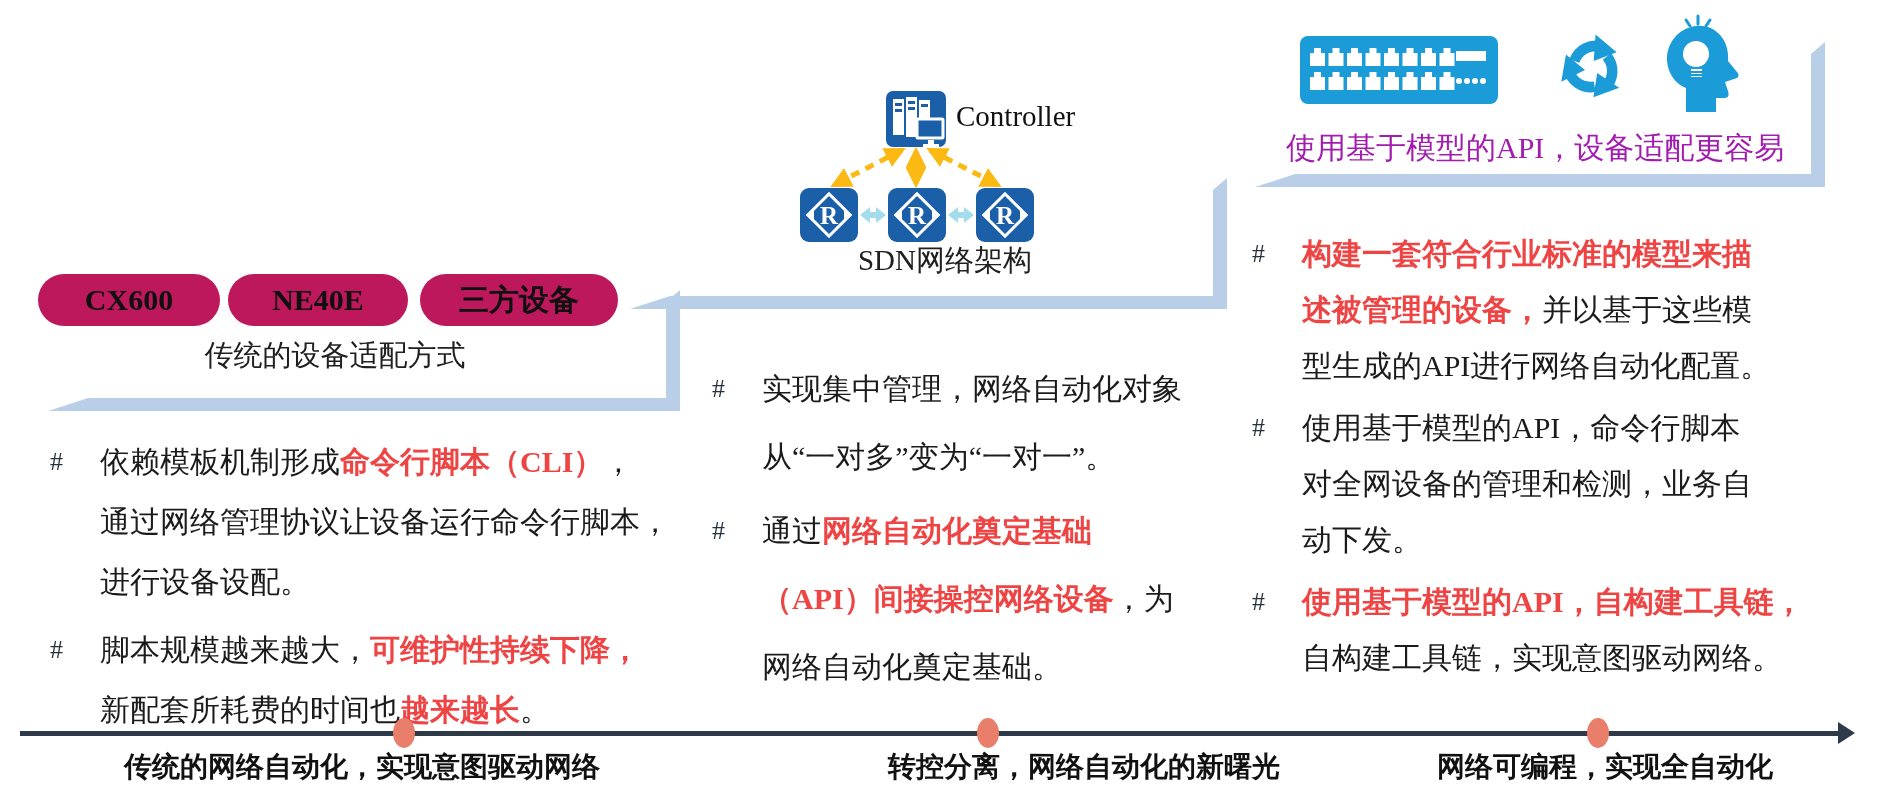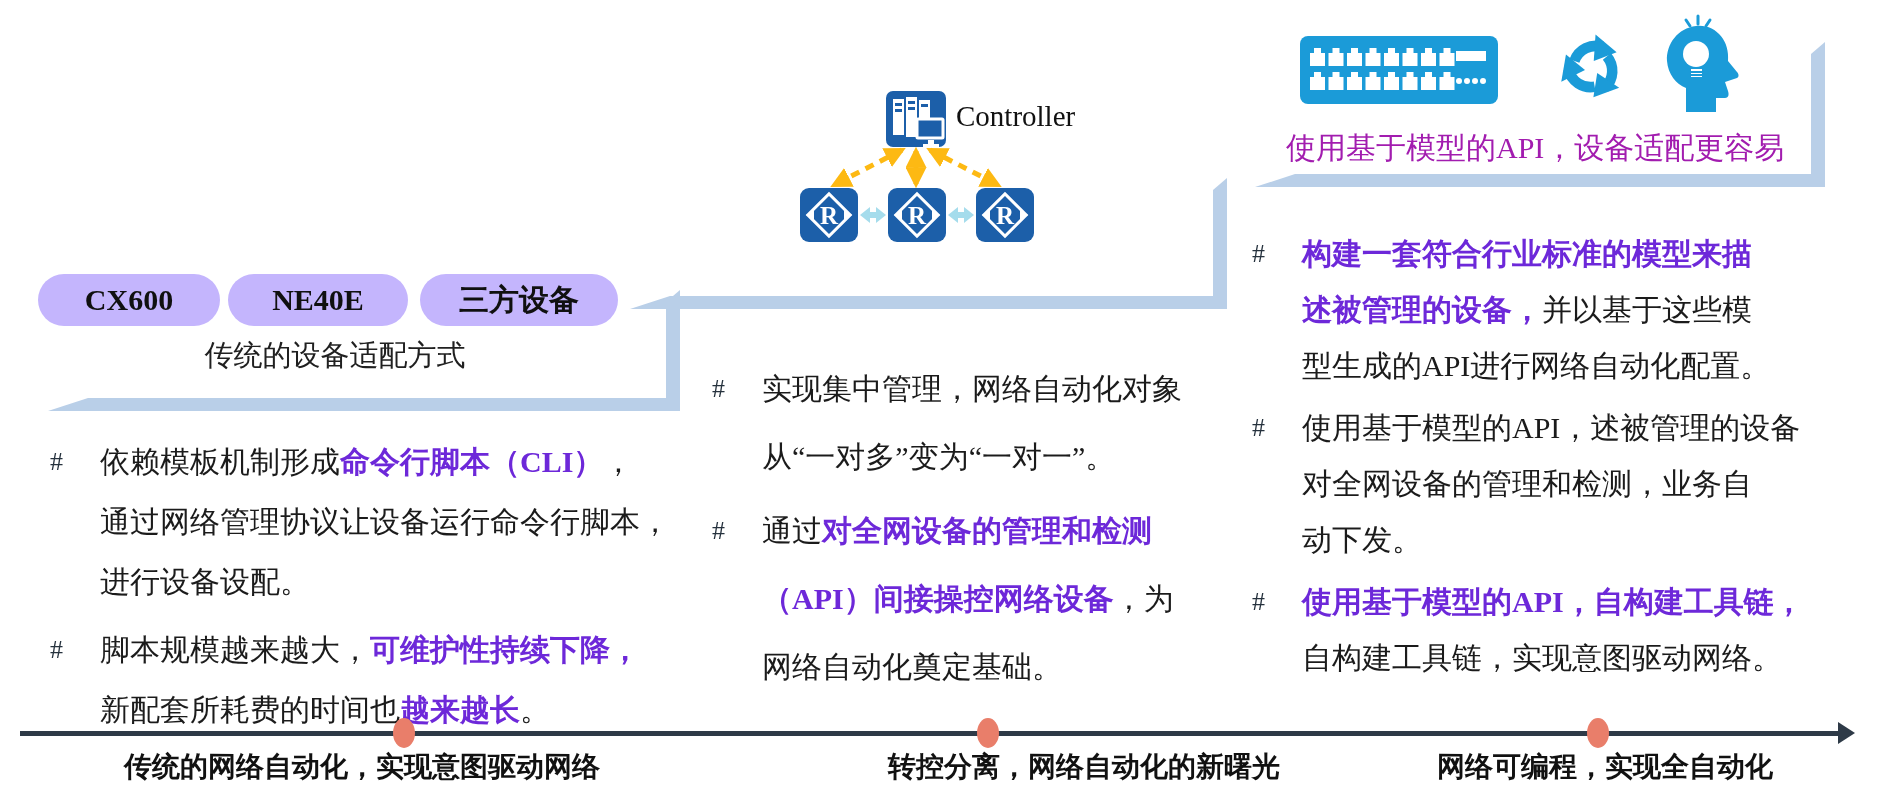--- a/index.html
+++ b/index.html
@@ -1,32 +1,32 @@
 <!DOCTYPE html>
 <html><head>
 <meta charset="utf-8">
 <style>
   html,body{margin:0;padding:0;background:#fff;}
   .canvas{position:relative;width:1885px;height:801px;background:#ffffff;overflow:hidden;
           font-family:"Liberation Serif","DejaVu Serif",sans-serif;color:#1b1b1b;}
   .abs{position:absolute;}
   svg{position:absolute;display:block;}
   
-  .pill{position:absolute;height:52px;border-radius:26px;background:#c4b5fd;text-align:center;
+  .pill{position:absolute;height:52px;border-radius:26px;background:#be185d;text-align:center;
         line-height:52px;font-size:30px;font-weight:700;color:#101010;}
   
   .caption{position:absolute;font-size:29px;color:#202020;text-align:center;white-space:nowrap;}
   .headline{position:absolute;font-size:30px;color:#a21caf;white-space:nowrap;}
   .ctrl-label{position:absolute;font-size:29px;font-weight:400;color:#111;white-space:nowrap;}
   
   .bullets{position:absolute;}
   .bullet{display:flex;align-items:flex-start;}
   .marker{width:50px;flex:none;font-size:26px;color:#26323e;}
   .line{white-space:nowrap;font-size:30px;}
-  .b{font-weight:700;color:#6d28d9;}
+  .b{font-weight:700;color:#ef4444;}
   .lh60 .line,.lh60 .marker{line-height:60px;}
   .lh68 .line,.lh68 .marker{line-height:68px;}
   .lh56 .line,.lh56 .marker{line-height:56px;}
   .lh60 .bullet{margin-bottom:8px;}
   .lh68 .bullet{margin-bottom:6px;}
   .lh56 .bullet{margin-bottom:6px;}
   
   .tl-line{position:absolute;left:20px;top:731px;width:1820px;height:5px;background:#2e3a47;}
   .tl-arrow{position:absolute;left:1838px;top:722px;width:0;height:0;
             border-left:17px solid #2e3a47;border-top:11px solid transparent;border-bottom:11px solid transparent;}
@@ -129,33 +129,34 @@
     </g>
 
     <g fill="#a5dcec">
       <polygon points="80,130 90,122 90,127 96,127 96,122 106,130 96,138 96,133 90,133 90,138"></polygon>
       <polygon points="168,130 178,122 178,127 184,127 184,122 194,130 184,138 184,133 178,133 178,138"></polygon>
     </g>
   </svg>
 
   <div class="ctrl-label" style="left:956px;top:100px;">Controller</div>
 
+  <div class="caption" style="left:820px;top:241px;width:250px;">SDN网络架构</div>
 
   <div class="bullets lh68" style="left:712px;top:355px;width:500px;">
       <div class="bullet">
         <span class="marker">#</span>
         <div>
           <div class="line"><span>实现集中管理，网络自动化对象</span></div>
           <div class="line"><span>从“一对多”变为“一对一”。</span></div>
         </div>
       </div>
       <div class="bullet">
         <span class="marker">#</span>
         <div>
-          <div class="line"><span>通过</span><span class="b">对全网设备的管理和检测</span></div>
+          <div class="line"><span>通过</span><span class="b">网络自动化奠定基础</span></div>
           <div class="line"><span class="b">（API）间接操控网络设备</span><span>，为</span></div>
           <div class="line"><span>网络自动化奠定基础。</span></div>
         </div>
       </div>
     </div>
 
   <svg class="abs" style="left:1248px;top:40px;" width="590" height="150" viewBox="0 0 590 150">
     <polygon points="7,147 47,134 577,134 577,147" fill="#b9cfe8"></polygon>
     <polygon points="563,14 577,2 577,147 563,147" fill="#b9cfe8"></polygon>
   </svg>
@@ -226,21 +227,21 @@
         <span class="marker">#</span>
         <div>
           <div class="line"><span class="b">构建一套符合行业标准的模型来描</span></div>
           <div class="line"><span class="b">述被管理的设备，</span><span>并以基于这些模</span></div>
           <div class="line"><span>型生成的API进行网络自动化配置。</span></div>
         </div>
       </div>
       <div class="bullet">
         <span class="marker">#</span>
         <div>
-          <div class="line"><span>使用基于模型的API，述被管理的设备</span></div>
+          <div class="line"><span>使用基于模型的API，命令行脚本</span></div>
           <div class="line"><span>对全网设备的管理和检测，业务自</span></div>
           <div class="line"><span>动下发。</span></div>
         </div>
       </div>
       <div class="bullet">
         <span class="marker">#</span>
         <div>
           <div class="line"><span class="b">使用基于模型的API，自构建工具链，</span></div>
           <div class="line"><span>自构建工具链，实现意图驱动网络。</span></div>
         </div>

